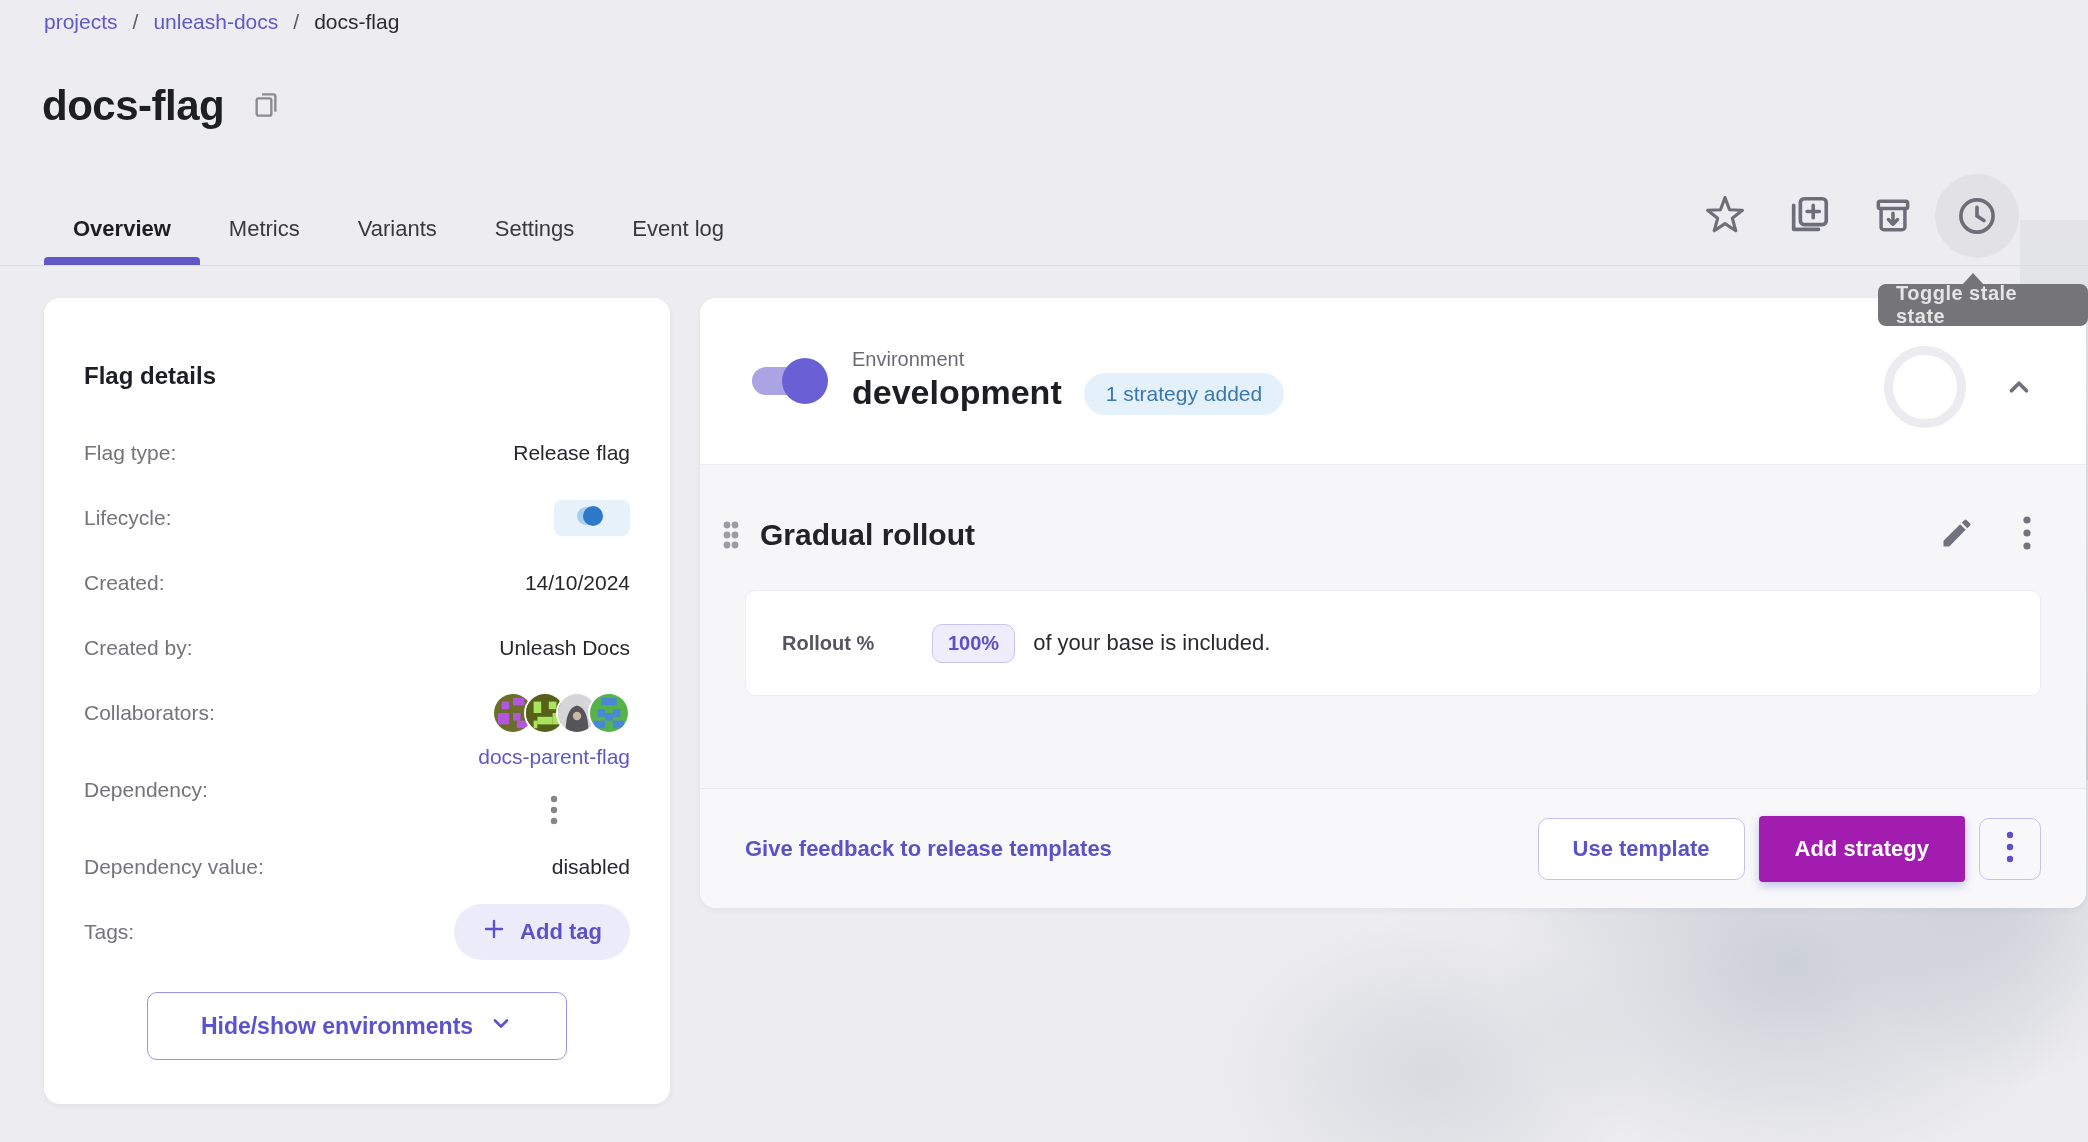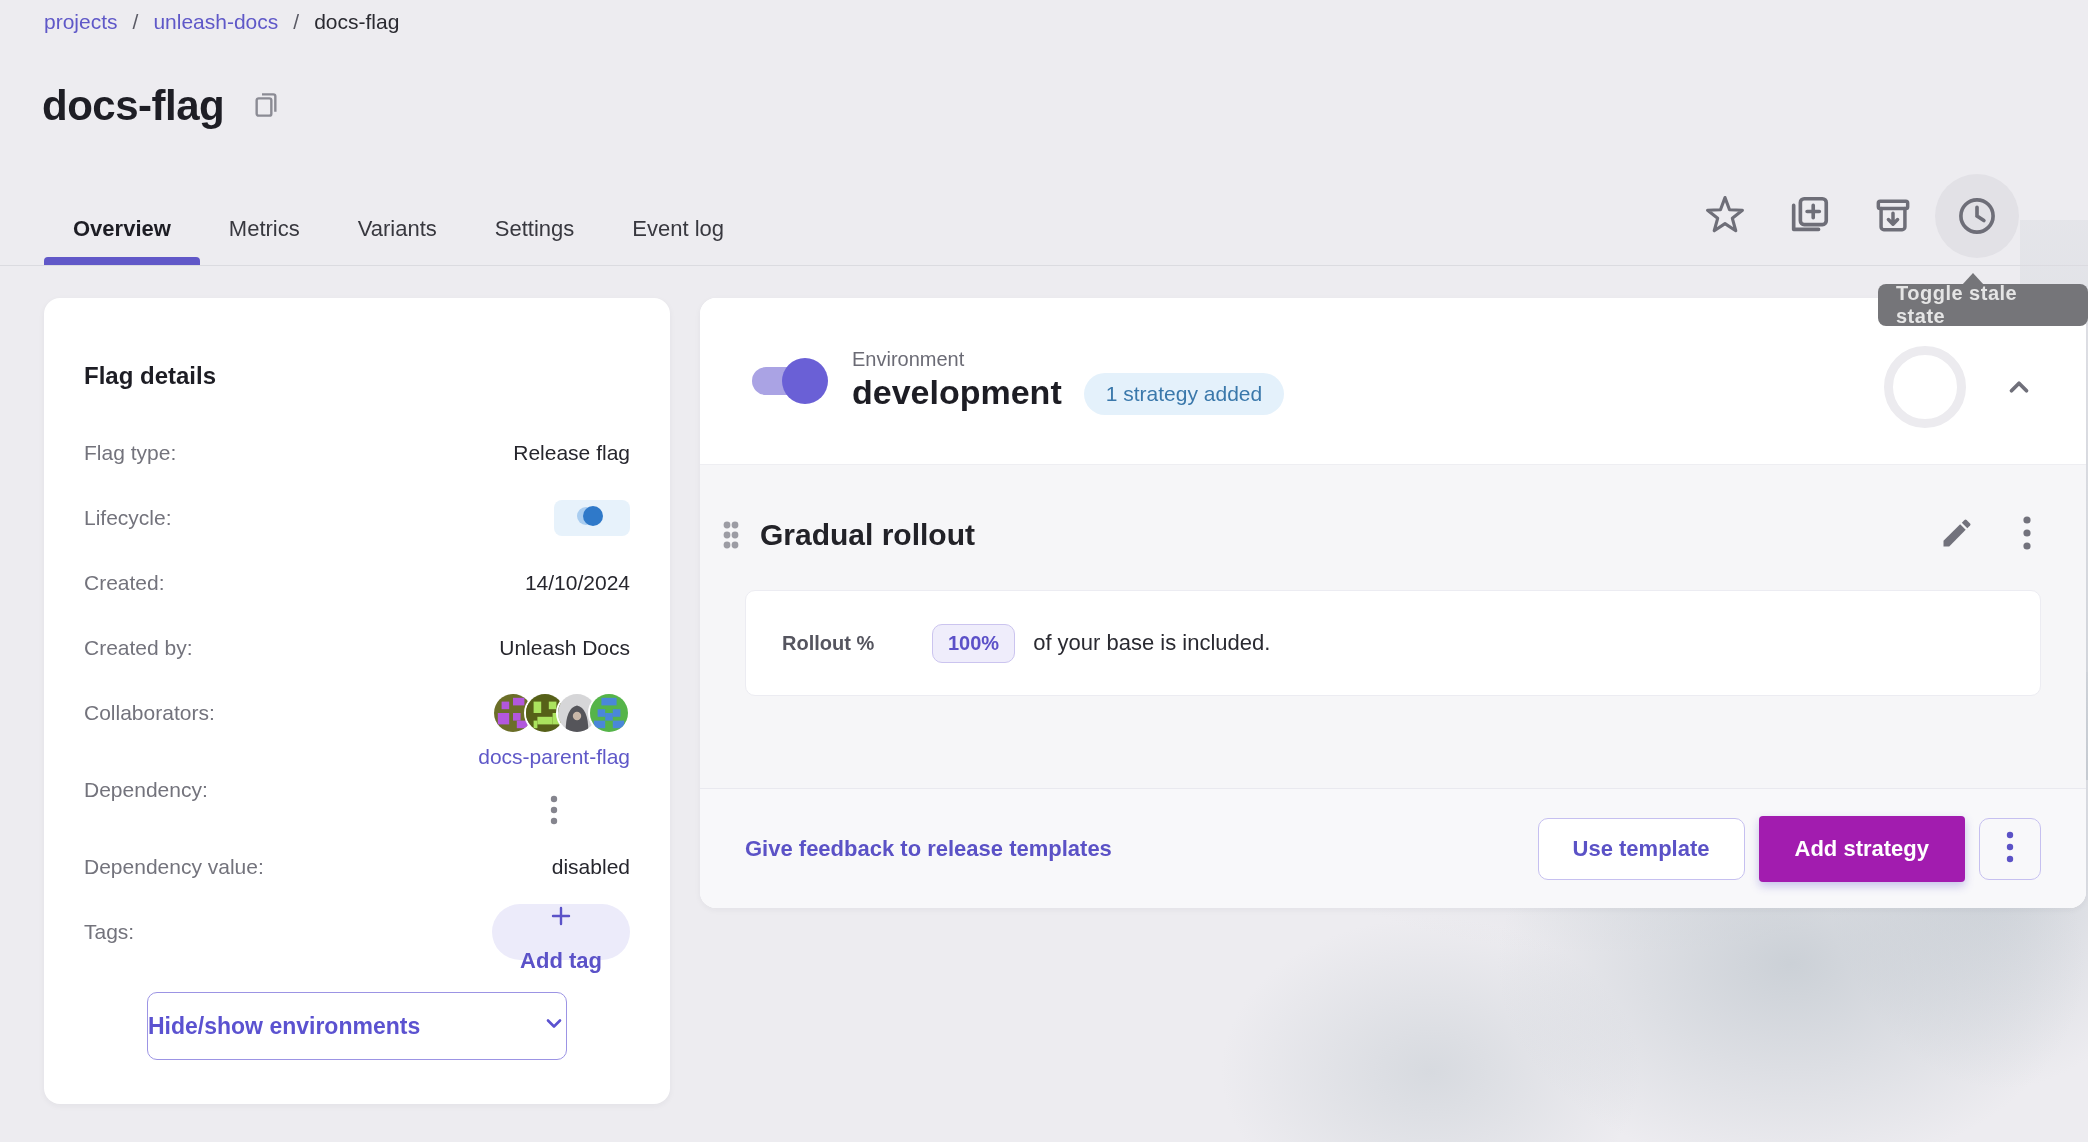--- a/index.html
+++ b/index.html
@@ -81,27 +81,27 @@
   }
   .avatar-stack { display:flex; }
   .avatar { width:42px; height:42px; border-radius:50%; border:2px solid #fff; margin-left:-10px; overflow:hidden; flex:none; }
   .avatar:first-child { margin-left:0; }
   .dep-value { display:flex; align-items:center; gap:20px;flex-direction:column; }
   .dep-link { color:#5f58c8; font-size:21px; text-decoration:none; cursor:pointer; }
   .kebab-btn { background:none; border:none; cursor:pointer; display:flex; padding:4px; }
   .add-tag-btn {
     display:flex; align-items:center; gap:14px; height:56px; padding:0 28px;
     background:#ecebfa; border:none; border-radius:28px; cursor:pointer;
-    color:#5b52c8; font-size:22px; font-weight:700; font-family:inherit;flex-direction:column;
+    color:#5b52c8; font-size:22px; font-weight:700; font-family:inherit;
   }
   .hideshow-btn {
     position:absolute; left:103px; bottom:44px; width:420px; height:68px;
     background:#fff; border:1.5px solid #9c94e4; border-radius:10px; cursor:pointer;
     color:#5b52d0; font-size:23px; font-weight:700; font-family:inherit;
-    display:flex; align-items:center; justify-content:space-between; gap:16px;
+    display:flex; align-items:center; justify-content:center; gap:16px;
   }
   
   .env-header { position:relative; height:166px; display:flex; align-items:center; padding-left:52px; background:#fff; }
   .toggle { position:relative; width:72px; height:28px; border-radius:14px; background:#aaa3e4; border:none; cursor:pointer; flex:none; }
   .toggle .knob { position:absolute; right:-4px; top:-9px; width:46px; height:46px; border-radius:50%; background:#6a60d6; }
   .env-text { margin-left:28px; }
   .env-label { font-size:20px; color:#6b6b75; margin-bottom:2px; }
   .env-name-row { display:flex; align-items:flex-start; gap:22px; }
   .env-name { font-size:34px; font-weight:700; color:#1d1d24; }
   .env-badge {

